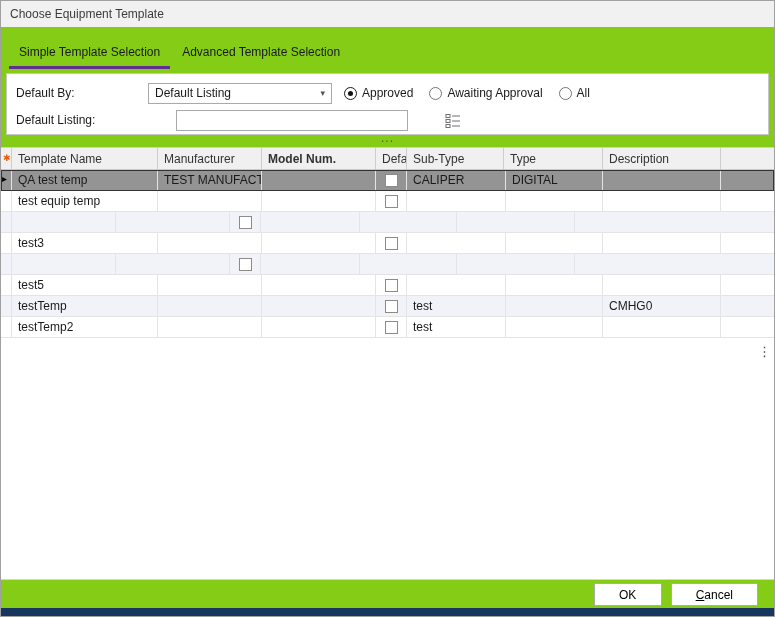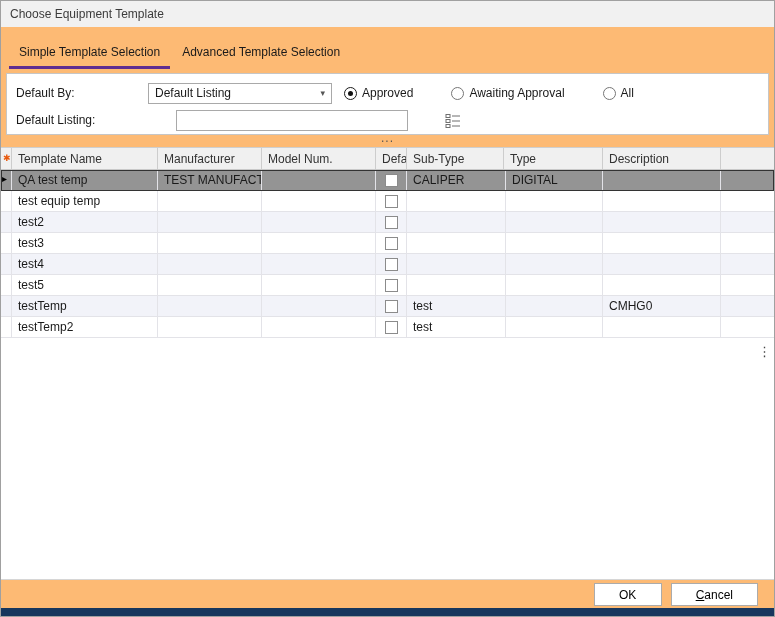--- a/index.html
+++ b/index.html
@@ -2,21 +2,21 @@
 <html style="--accent: #5f2d91; --sel: #949494; --strip: #17365d; --star: #e8590c;"><head>
 <meta charset="utf-8">
 <style>
   * { box-sizing: border-box; margin: 0; padding: 0; }
   html, body { background: #d8d8d8; }
   body { font-family: "Liberation Sans", sans-serif; font-size: 12px; color: #1a1a1a; }
 
   .dialog {
     position: relative;
     width: 775px; height: 617px;
-    background: #fdba74;
+    background: #84cc16;
     border: 1px solid #a0a0a0;
     overflow: hidden;
   }
 
   .titlebar {
     height: 26px; line-height: 26px;
     background: #f1f1f1;
     padding-left: 9px;
     color: #3c3c3c;
   }
@@ -42,21 +42,21 @@
     padding: 0 6px;
   }
   .dd-arrow { color: #555; font-size: 9px; }
   .textbox {
     width: 232px; height: 21px;
     border: 1px solid #a9a9a9; background: #fff;
     padding: 0 5px; font: inherit;
   }
   .picker-btn { margin-left: 7px; width: 20px; height: 18px; display: flex; align-items: center; justify-content: center; background: transparent; border: none; }
 
-  .radio-group { display: flex; align-items: center; margin-left: 12px; gap: 38px; }
+  .radio-group { display: flex; align-items: center; margin-left: 12px; gap: 16px; }
   .radio-option { display: flex; align-items: center; white-space: nowrap; }
   .rb { width: 13px; height: 13px; border-radius: 50%; border: 1px solid #767676; background: #fff; display: inline-block; position: relative; margin-right: 5px; flex: 0 0 auto; }
   .rb.checked { border-color: #1a1a1a; }
   .rb.checked::after { content: ''; position: absolute; left: 3px; top: 3px; right: 3px; bottom: 3px; border-radius: 50%; background: #111; }
 
   .splitter { height: 12px; text-align: center; color: #555; line-height: 7px; letter-spacing: 1px; cursor: default; }
 
   .grid { height: 433px; border-top: 1px solid #cfcfcf; border-bottom: 1px solid #d6d6d6; background: #fff; overflow: hidden; }
   .grid-header { display: flex; height: 22px; background: #f0f0f0; border-bottom: 1px solid #c9c9c9; color: #333; }
   .hcell { padding: 4px 0 0 6px; border-right: 1px solid #cdcdcd; white-space: nowrap; overflow: hidden; }
@@ -69,21 +69,21 @@
   .grow.selected { background: var(--sel, #949494); outline: 1px solid #333; outline-offset: -1px; }
   .gcell { padding: 3px 6px 0 6px; border-right: 1px solid #e3e3e8; border-bottom: 1px solid #e3e3e8; white-space: nowrap; overflow: hidden; }
   .gcell.c-fill { border-right: none; }
   .g-ind { padding: 3px 0 0 1px; font-size: 10px; color: #000; }
   .c-def.gcell { display: flex; align-items: center; justify-content: center; padding-top: 0; }
   .checkbox { width: 13px; height: 13px; border: 1px solid #8b8b8b; background: #fff; }
 
   .c-ind  { width: 11px;  flex: 0 0 11px; }
   .c-name { width: 146px; flex: 0 0 146px; }
   .c-manu { width: 104px; flex: 0 0 104px; }
-  .c-model{ width: 114px; flex: 0 0 114px; }
+  .c-model{ width: 114px; flex: 0 0 114px; font-weight: bold; }
   .c-def  { width: 31px;  flex: 0 0 31px; }
   .c-type { width: 99px;  flex: 0 0 99px; }
   .c-sub  { width: 97px;  flex: 0 0 97px; }
   .c-desc { width: 118px; flex: 0 0 118px; }
   .c-fill { flex: 1 1 auto; }
 
   .scroll-dots {
     position: absolute; right: 3px; top: 348px;
     color: #444; font-size: 13px; line-height: 6px; cursor: default;
   }
@@ -190,21 +190,20 @@
           <div class="gcell c-def">
             <span class="checkbox"></span>
           </div>
           <div class="gcell c-type"></div>
           <div class="gcell c-sub"></div>
           <div class="gcell c-desc"></div>
           <div class="gcell c-fill"></div>
         </div>
         <div class="grow alt">
           <div class="gcell c-ind g-ind"></div>
-          <div class="gcell c-name">test2</div>
           <div class="gcell c-manu"></div>
           <div class="gcell c-model"></div>
           <div class="gcell c-def">
             <span class="checkbox"></span>
           </div>
           <div class="gcell c-type"></div>
           <div class="gcell c-sub"></div>
           <div class="gcell c-desc"></div>
           <div class="gcell c-fill"></div>
         </div>
@@ -216,21 +215,20 @@
           <div class="gcell c-def">
             <span class="checkbox"></span>
           </div>
           <div class="gcell c-type"></div>
           <div class="gcell c-sub"></div>
           <div class="gcell c-desc"></div>
           <div class="gcell c-fill"></div>
         </div>
         <div class="grow alt">
           <div class="gcell c-ind g-ind"></div>
-          <div class="gcell c-name">test4</div>
           <div class="gcell c-manu"></div>
           <div class="gcell c-model"></div>
           <div class="gcell c-def">
             <span class="checkbox"></span>
           </div>
           <div class="gcell c-type"></div>
           <div class="gcell c-sub"></div>
           <div class="gcell c-desc"></div>
           <div class="gcell c-fill"></div>
         </div>

